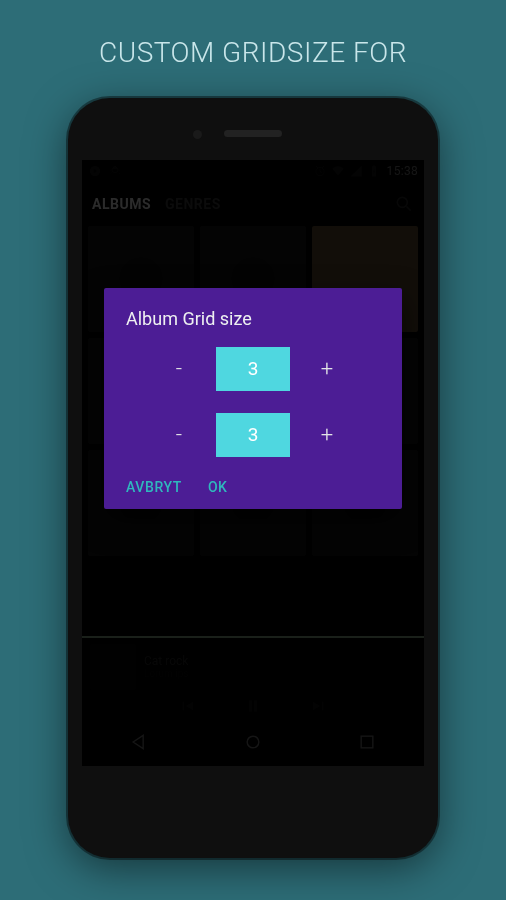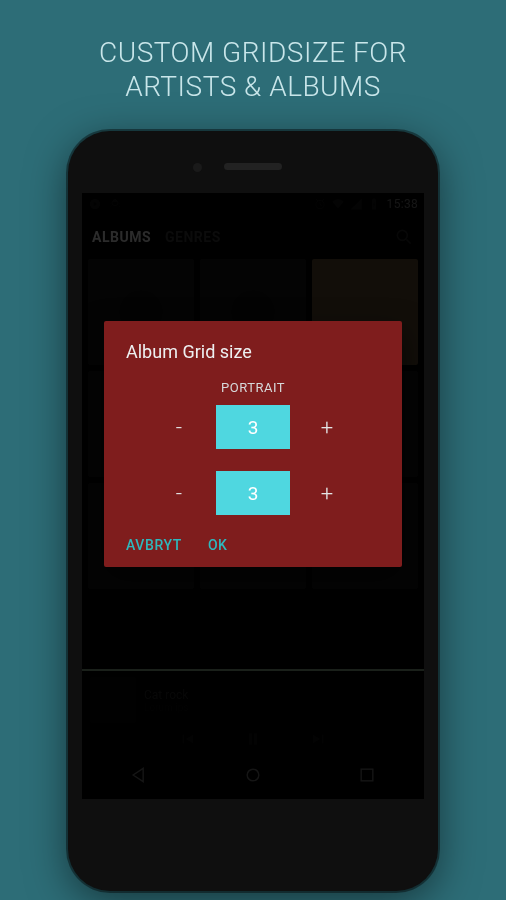--- a/index.html
+++ b/index.html
@@ -54,35 +54,34 @@
 .controls svg{width:18px;height:18px;fill:#bdbdbd;}
 .controls .dimctl svg{fill:#3a3a3a;}
 .controls .big svg{width:20px;height:20px;}
 
 
 .navbar{position:absolute;bottom:0;left:0;right:0;height:44px;display:flex;justify-content:space-around;align-items:center;}
 .navbar svg{width:20px;height:20px;fill:none;stroke:#e8e8e8;stroke-width:1.7;}
 .navbar .nb{opacity:1 !important;}
 
 
-.dialog { position:absolute; left:22px; right:22px; top:128px; background:#7f1d1d; border-radius:2px; padding:20px 22px 14px; box-shadow:0 12px 30px rgba(0,0,0,.6); }
+.dialog { position:absolute; left:22px; right:22px; top:128px; background:#4c1d95; border-radius:2px; padding:20px 22px 14px; box-shadow:0 12px 30px rgba(0,0,0,.6); }
 .dialog h3{color:#eef0f1;font-size:18px;font-weight:400;margin-bottom:18px;}
 .section-label{text-align:center;color:#d7d9da;font-size:13px;letter-spacing:.5px;margin-bottom:10px;}
 .stepper{display:flex;align-items:center;justify-content:center;gap:22px;margin-bottom:22px;}
 .step-btn{width:30px;text-align:center;color:#e3e5e6;font-size:22px;font-weight:300;user-select:none;cursor:pointer;}
 .step-val{width:74px;height:44px;background:#4fd7e0;color:#fff;font-size:19px;display:flex;align-items:center;justify-content:center;}
 .dialog-actions{display:flex;gap:26px;margin-top:6px;}
 .dialog-actions span{color:#2fb8bd;font-size:14px;font-weight:500;letter-spacing:.6px;cursor:pointer;}
 </style>
 </head>
 <body>
 
 <div class="promo">
   <div>CUSTOM GRIDSIZE FOR</div>
-  <div>ARTISTS &amp; ALBUMS</div>
 </div>
 
 <div class="phone">
   <div class="sensor"></div>
   <div class="earpiece"></div>
 
   <div class="screen">
 
     <div class="dim">
 
@@ -202,21 +201,20 @@
             </svg></span>
         <span class="nb"><svg viewBox="0 0 24 24">
               <rect x="5" y="5" width="14" height="14"></rect>
             </svg></span>
       </div>
     </div>
 
     <div class="dialog">
       <h3>Album Grid size</h3>
 
-      <div class="section-label">PORTRAIT</div>
       <div class="stepper">
         <div class="step-btn">-</div>
         <div class="step-val">3</div>
         <div class="step-btn">+</div>
       </div>
 
       <div class="stepper">
         <div class="step-btn">-</div>
         <div class="step-val">3</div>
         <div class="step-btn">+</div>

